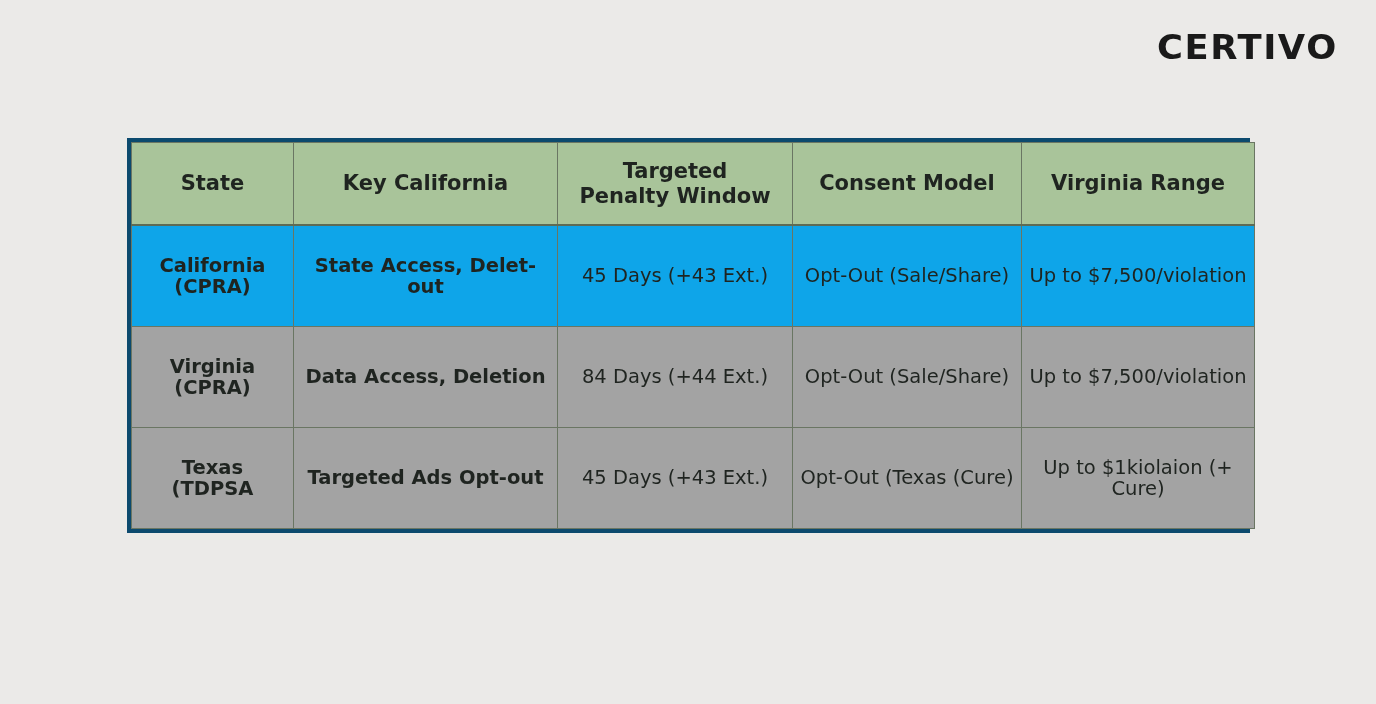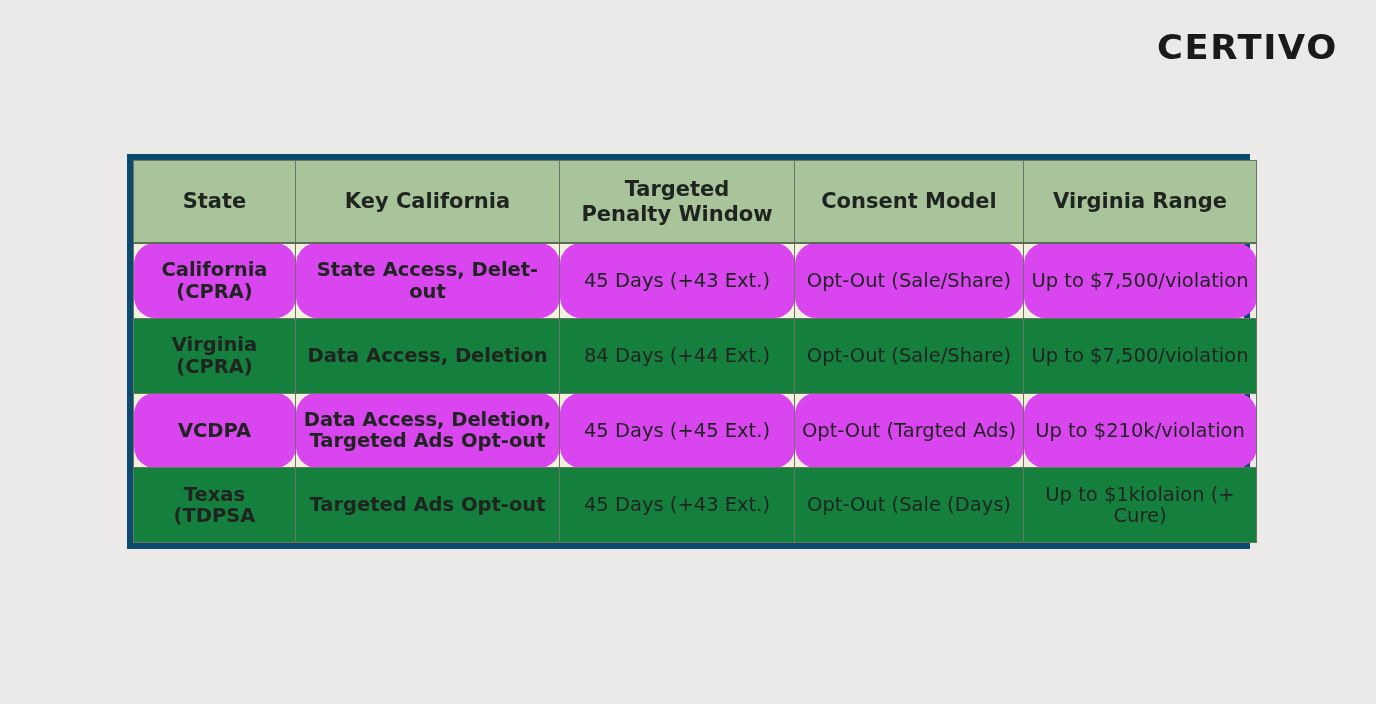--- a/index.html
+++ b/index.html
@@ -27,24 +27,24 @@
     color: #1a1a1a;
     line-height: 1;
     transform: scaleX(1.04);
     transform-origin: right center;
   }
 
   
   .table-wrap {
     position: absolute;
     left: 127px;
-    top: 154px;
+    top: 138px;
     width: 1123px;
     height: 395px;
-    border: 6px solid #0c4a6e;
+    border: 4px solid #0c4a6e;
     box-sizing: border-box;
     background: #f2f1dc;
   }
   table.compliance {
     width: 100%;
     height: 100%;
     border-collapse: collapse;
     table-layout: fixed;
   }
   table.compliance th,
@@ -63,22 +63,22 @@
     height: 77px;
     line-height: 1.15;
     border-bottom: 2px solid #5d6b55;
   }
   table.compliance tbody td {
     font-size: 19.5px;
     font-weight: 700;
     height: 63px;
     line-height: 1.1;
   }
-  table.compliance tbody tr.row-cream td { background: #d946ef; border-radius: 21px; }
-  table.compliance tbody tr.row-green td { background: #15803d; }
+  table.compliance tbody tr.row-cream td { background: #0ea5e9; }
+  table.compliance tbody tr.row-green td { background: #a3a3a3; }
 
   
   col.c-state   { width: 162px; }
   col.c-req     { width: 264px; }
   col.c-window  { width: 235px; }
   col.c-consent { width: 229px; }
   col.c-penalty { width: 233px; }
 
   
   table.compliance tbody td.cell-state { font-weight: 700; }
@@ -130,35 +130,25 @@
       <tr class="row-green">
         <td class="cell-state">Virginia (CPRA)</td>
         <td class="cell-req">
           <span>Data Access, Deletion</span>
           <span class="cell-line2"></span>
         </td>
         <td class="cell-window">84 Days (+44 Ext.)</td>
         <td class="cell-consent">Opt-Out (Sale/Share)</td>
         <td class="cell-penalty">Up to $7,500/violation</td>
       </tr>
-      <tr class="row-cream">
-        <td class="cell-state">VCDPA</td>
-        <td class="cell-req">
-          <span>Data Access, Deletion,</span>
-          <span class="cell-line2">Targeted Ads Opt-out</span>
-        </td>
-        <td class="cell-window">45 Days (+45 Ext.)</td>
-        <td class="cell-consent">Opt-Out (Targted Ads)</td>
-        <td class="cell-penalty">Up to $210k/violation</td>
-      </tr>
       <tr class="row-green">
         <td class="cell-state">Texas (TDPSA</td>
         <td class="cell-req">
           <span>Targeted Ads  Opt-out</span>
           <span class="cell-line2"></span>
         </td>
         <td class="cell-window">45 Days (+43 Ext.)</td>
-        <td class="cell-consent">Opt-Out (Sale (Days)</td>
+        <td class="cell-consent">Opt-Out (Texas (Cure)</td>
         <td class="cell-penalty">Up to $1kiolaion (+ Cure)</td>
       </tr>
     </tbody>
   </table>
 </div>
 
 </body></html>

